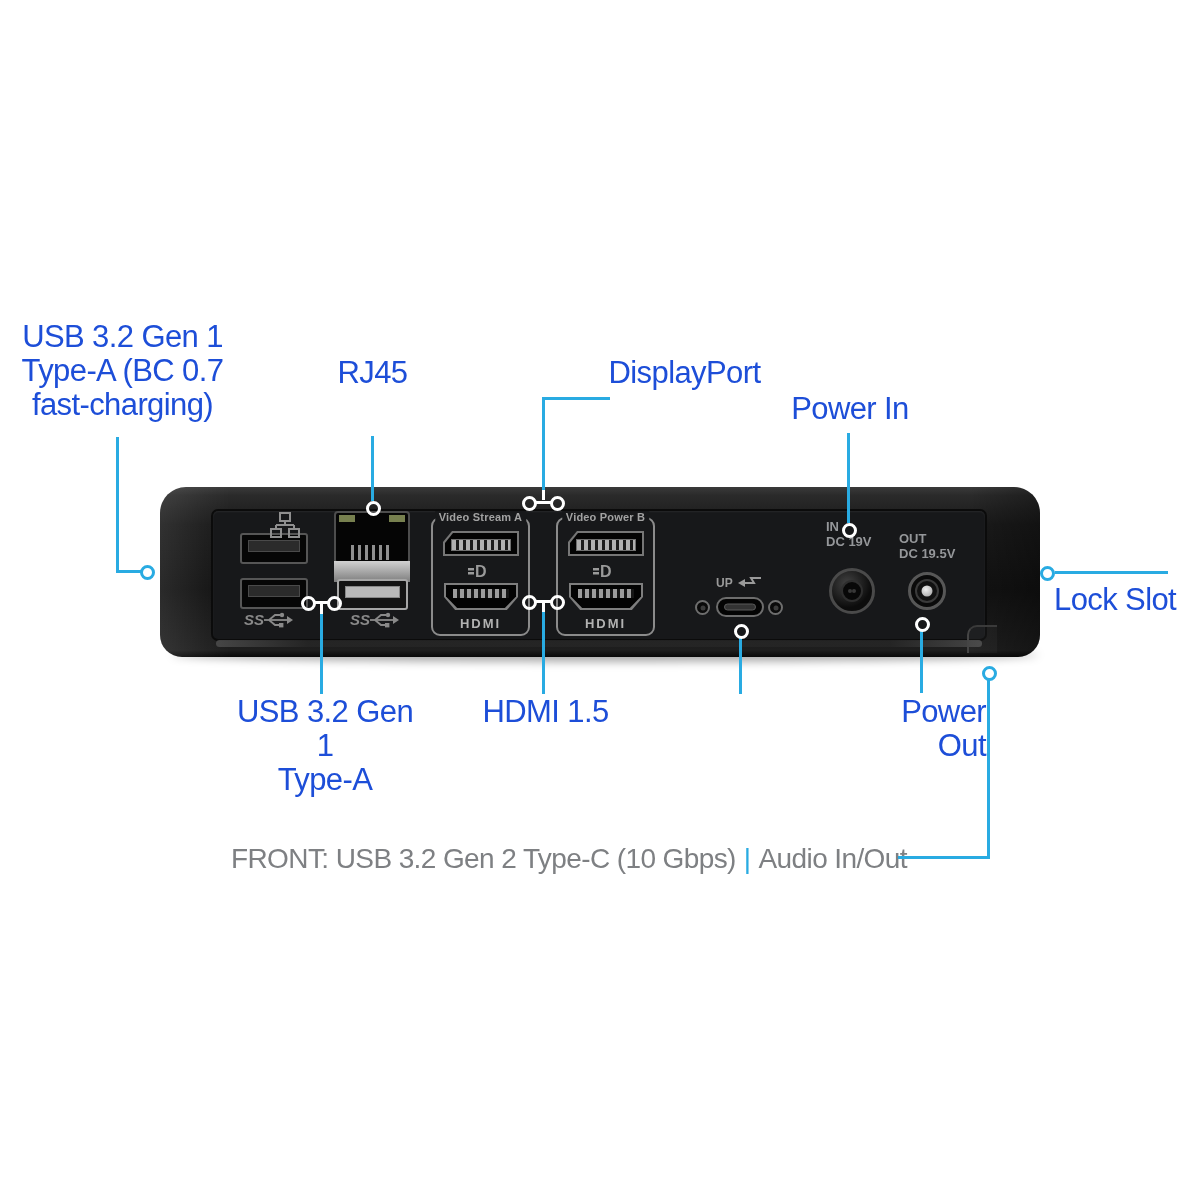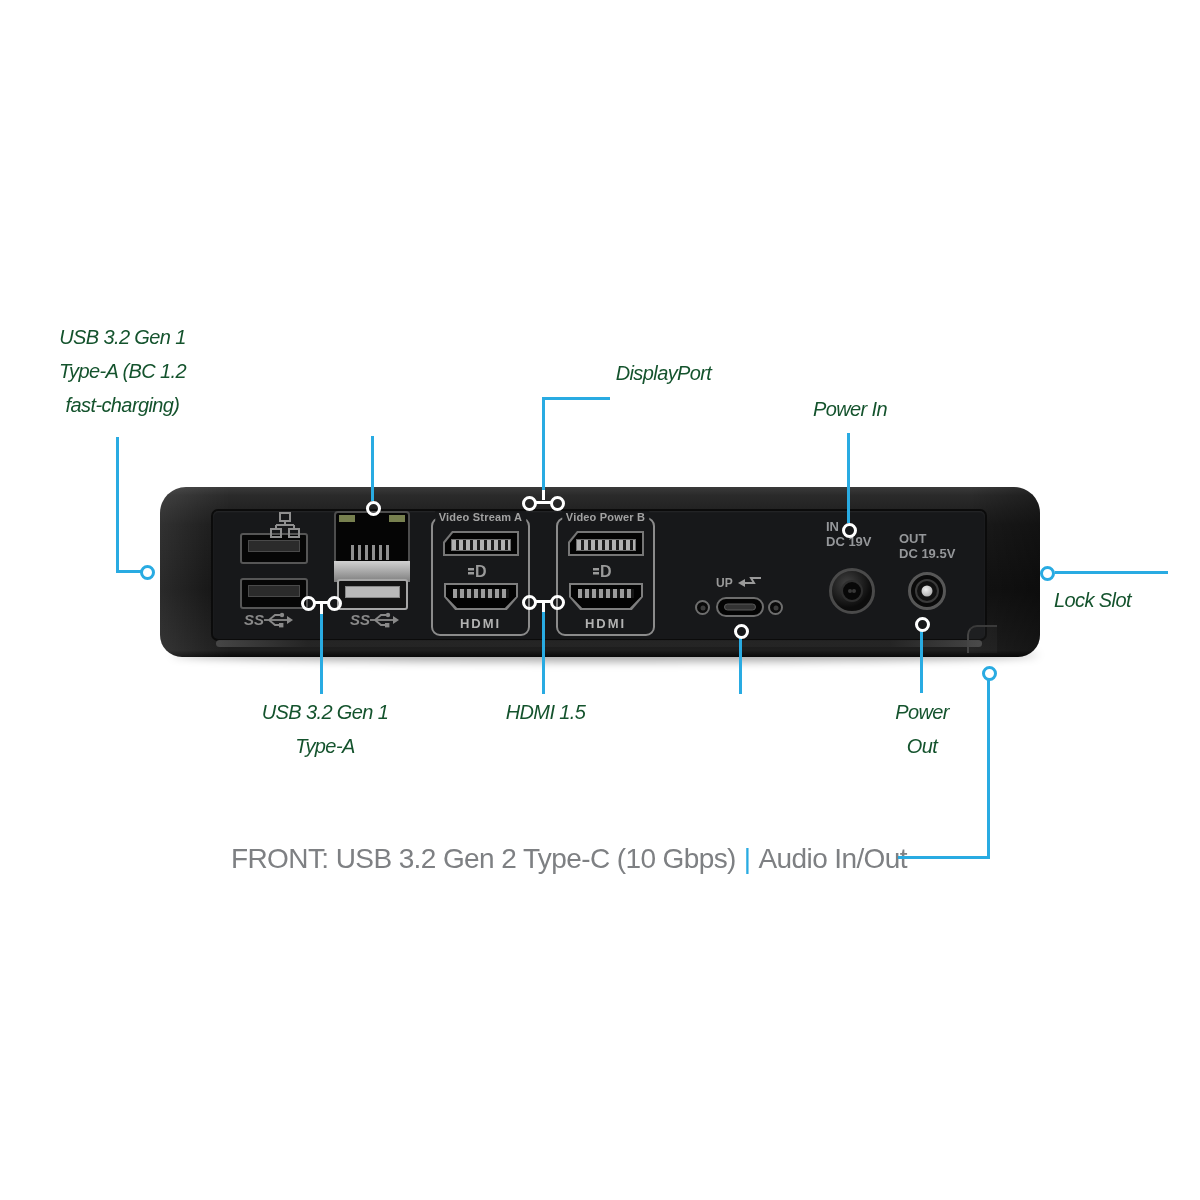--- a/index.html
+++ b/index.html
@@ -1,20 +1,20 @@
 <!DOCTYPE html>
 <html><head>
 <meta charset="utf-8">
 <style>
   html,body{margin:0;padding:0;background:#fff;}
   #canvas{position:relative;width:1200px;height:1200px;background:#ffffff;overflow:hidden;
           font-family:"Liberation Sans",sans-serif;}
   
-  .label{position:absolute;color:#14532d;font-size:20px;line-height:34px;letter-spacing:-0.6px;
-         text-align:center;font-style:italic;}
+  .label{position:absolute;color:#1d4ed8;font-size:31px;line-height:34px;letter-spacing:-0.6px;
+         text-align:center;}
   .label.left{text-align:left;}
   .note{position:absolute;color:#7e8083;font-size:28px;letter-spacing:-0.6px;white-space:nowrap;}
   .note .sep{color:#29abe2;margin:0 8px;font-weight:400;}
   
   .cl-v{position:absolute;width:3px;background:#29abe2;}
   .cl-h{position:absolute;height:3px;background:#29abe2;}
   .wl-v{position:absolute;width:3px;background:#ffffff;}
   .wl-h{position:absolute;height:3px;background:#ffffff;}
   .dot-c{position:absolute;width:15px;height:15px;box-sizing:border-box;border:3px solid #29abe2;
          border-radius:50%;background:#ffffff;}
@@ -93,42 +93,43 @@
   .jack-out .pin{position:absolute;left:50%;top:50%;width:11px;height:11px;transform:translate(-50%,-50%);
         border-radius:50%;background:radial-gradient(circle at 40% 35%,#f0f0f0,#9a9a9a);}
 </style>
 </head>
 <body>
 
 <div id="canvas">
 
   <div class="label" style="left:15px;top:320px;width:215px;">
     <div>USB 3.2 Gen 1</div>
-    <div>Type-A (BC 1.2</div>
+    <div>Type-A (BC 0.7</div>
     <div>fast-charging)</div>
   </div>
   <div class="label" style="left:260px;top:356px;width:225px;">
-  </div>
-  <div class="label" style="left:571px;top:356px;width:185px;">
+    <div>RJ45</div>
+  </div>
+  <div class="label" style="left:592px;top:356px;width:185px;">
     <div>DisplayPort</div>
   </div>
   <div class="label" style="left:770px;top:392px;width:160px;">
     <div>Power In</div>
   </div>
   <div class="label left" style="left:1054px;top:583px;width:150px;">
     <div>Lock Slot</div>
   </div>
   <div class="label" style="left:225px;top:695px;width:200px;">
     <div>USB 3.2 Gen 1</div>
     <div>Type-A</div>
   </div>
   <div class="label" style="left:458px;top:695px;width:175px;">
     <div>HDMI 1.5</div>
   </div>
-  <div class="label" style="left:858px;top:695px;width:128px;">
+  <div class="label" style="left:858px;top:695px;width:128px;text-align:right;">
     <div>Power</div>
     <div>Out</div>
   </div>
   <div class="note" style="left:231px;top:843px;">
     <span>FRONT: USB 3.2 Gen 2 Type-C (10 Gbps)</span><span class="sep">|</span><span>Audio In/Out</span>
   </div>
 
   <div class="shadow"></div>
   <div class="body">
     <div class="sheen"></div>

